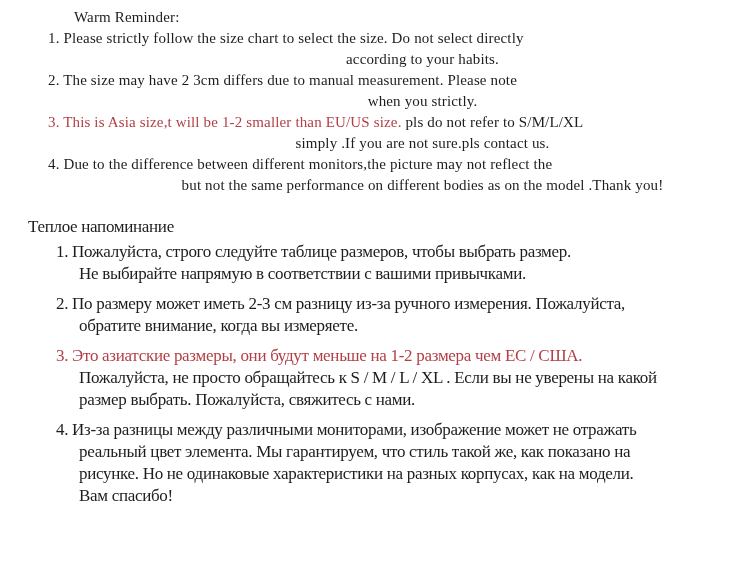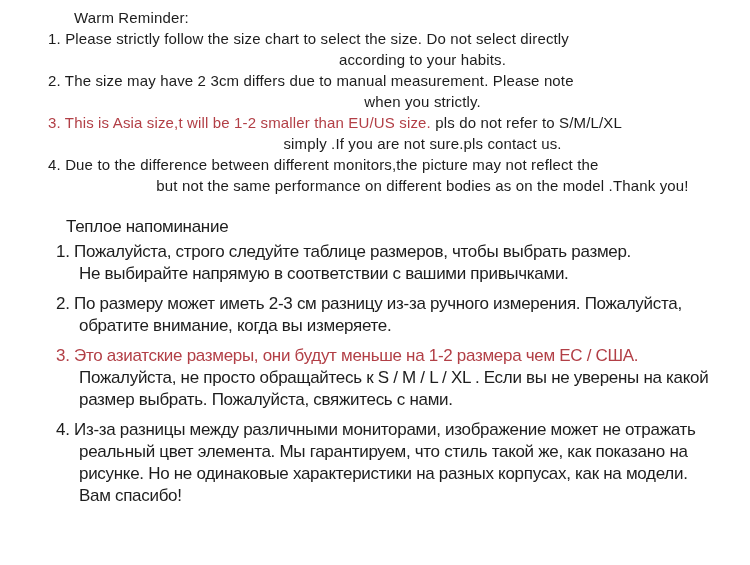--- a/index.html
+++ b/index.html
@@ -2,21 +2,21 @@
 <html><head>
 <meta charset="utf-8">
 <style>
   html, body { margin: 0; padding: 0; }
   .page {
     position: relative;
     width: 745px;
     height: 565px;
     background: #ffffff;
     overflow: hidden;
-    font-family: Liberation Sans, sans-serif;
+    font-family: Liberation Serif, serif;
     color: var(--text, #1d1d1d);
     -webkit-font-smoothing: antialiased;
   }
   .ln { white-space: nowrap; }
   .red { color: var(--accent, #b23f46); }
 
   
   .section-en {
     padding-top: 7px;
     font-size: 15px;
@@ -28,21 +28,21 @@
   .section-en .cont  { padding-left: 100px; text-align: center; }
   .section-en .item  { margin: 0; }
 
   
   .section-ru {
     margin-top: 20px;
     font-size: 17px;
     line-height: 22px;
     letter-spacing: -0.3px;
   }
-  .section-ru .title { padding-left: 66px; }
+  .section-ru .title { padding-left: 28px; }
   .section-ru .num   { padding-left: 56px; }
   .section-ru .cont  { padding-left: 79px; }
   .section-ru .item  { margin-top: 8px; }
   .section-ru .item:first-child { margin-top: 3px; }
 </style>
 </head>
 <body>
 
 <div class="page" style="--text: #1d1d1d; --accent: #b23f46; background: rgb(255, 255, 255);">
   <section class="section-en">

